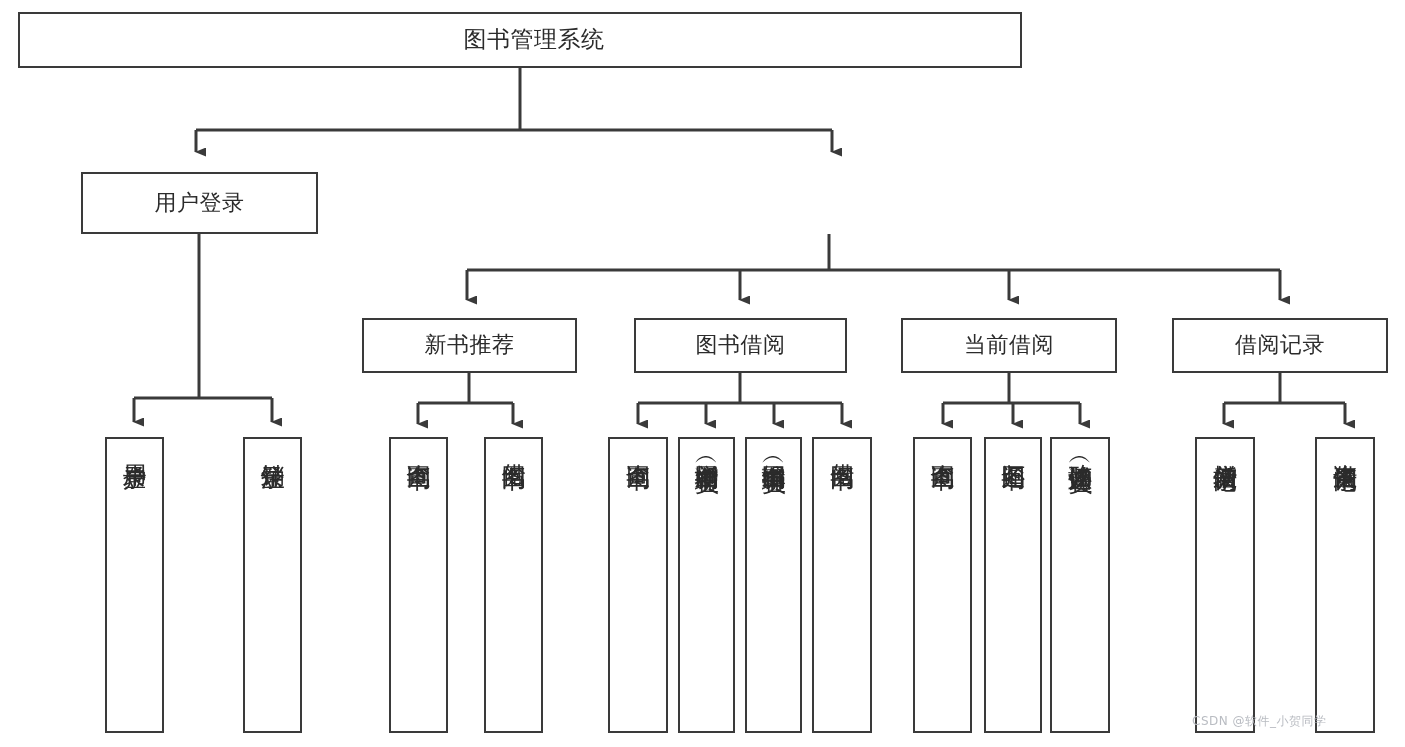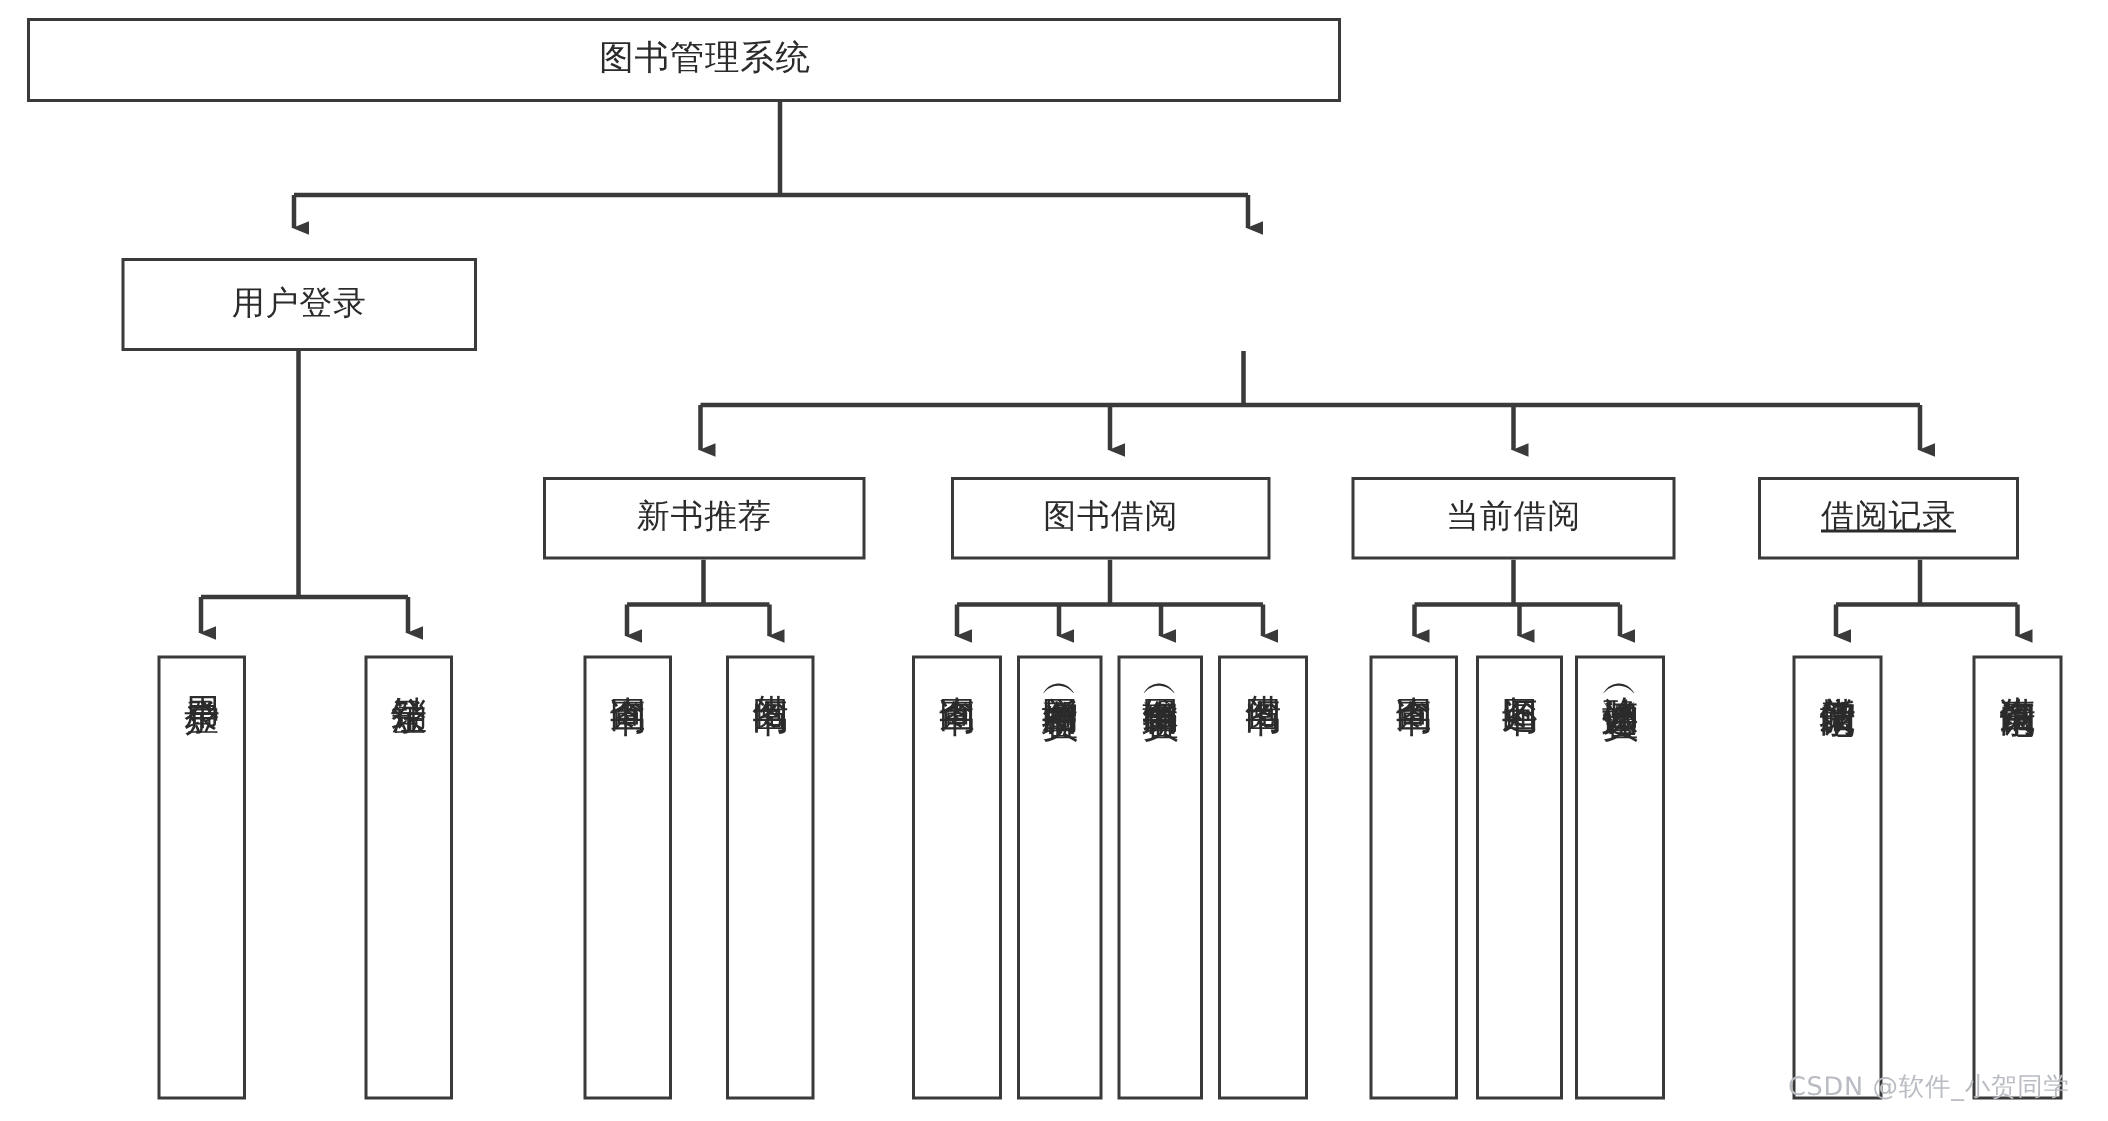--- a/index.html
+++ b/index.html
@@ -61,21 +61,21 @@
     text-orientation: upright;
     font-size: 24px;
     line-height: 1.02;
     letter-spacing: 1px;
     white-space: nowrap;
   }
   #watermark {
     position: absolute;
     left: 1192px;
     top: 713px;
-    font-size: 17px;
+    font-size: 12px;
     color: #b9bcc2;
     letter-spacing: 0.5px;
     white-space: nowrap;
     font-family: "DejaVu Sans", "Liberation Sans", sans-serif;
   }
 </style>
 </head>
 <body>
 
 <div id="diagram-root">
@@ -123,38 +123,38 @@
       <path d="M1013,403 L1013,424" marker-end="url(#arrowhead)"></path>
       <path d="M1080,403 L1080,424" marker-end="url(#arrowhead)"></path>
 
       <path d="M1280,373 L1280,403"></path>
       <path d="M1224,403 L1345,403"></path>
       <path d="M1224,403 L1224,424" marker-end="url(#arrowhead)"></path>
       <path d="M1345,403 L1345,424" marker-end="url(#arrowhead)"></path>
     </g>
   </svg>
 
-  <div class="node horiz root" style="left:18px; top:12px; width:876px; height:56px;padding-left:28px;">
+  <div class="node horiz root" style="left:18px; top:12px; width:1004px; height:56px;padding-left:28px;">
     <span class="label">图书管理系统</span>
   </div>
 
   <div class="node horiz" style="left:81px; top:172px; width:237px; height:62px;">
     <span class="label">用户登录</span>
   </div>
 
   <div class="node horiz" style="left:362px; top:318px; width:215px; height:55px;align-items:center;">
     <span class="label">新书推荐</span>
   </div>
   <div class="node horiz" style="left:901px; top:318px; width:216px; height:55px;">
     <span class="label">当前借阅</span>
   </div>
   <div class="node horiz" style="left:634px; top:318px; width:213px; height:55px;">
     <span class="label">图书借阅</span>
   </div>
-  <div class="node horiz" style="left:1172px; top:318px; width:174px; height:55px;text-decoration:underline;">
+  <div class="node horiz" style="left:1172px; top:318px; width:216px; height:55px;">
     <span class="label">借阅记录</span>
   </div>
 
   <div class="node vert" style="left:105px; top:437px; width:59px; height:296px;">
     <span class="label">用户登录</span>
   </div>
   <div class="node vert" style="left:243px; top:437px; width:59px; height:296px;">
     <span class="label">注销登录</span>
   </div>
 

